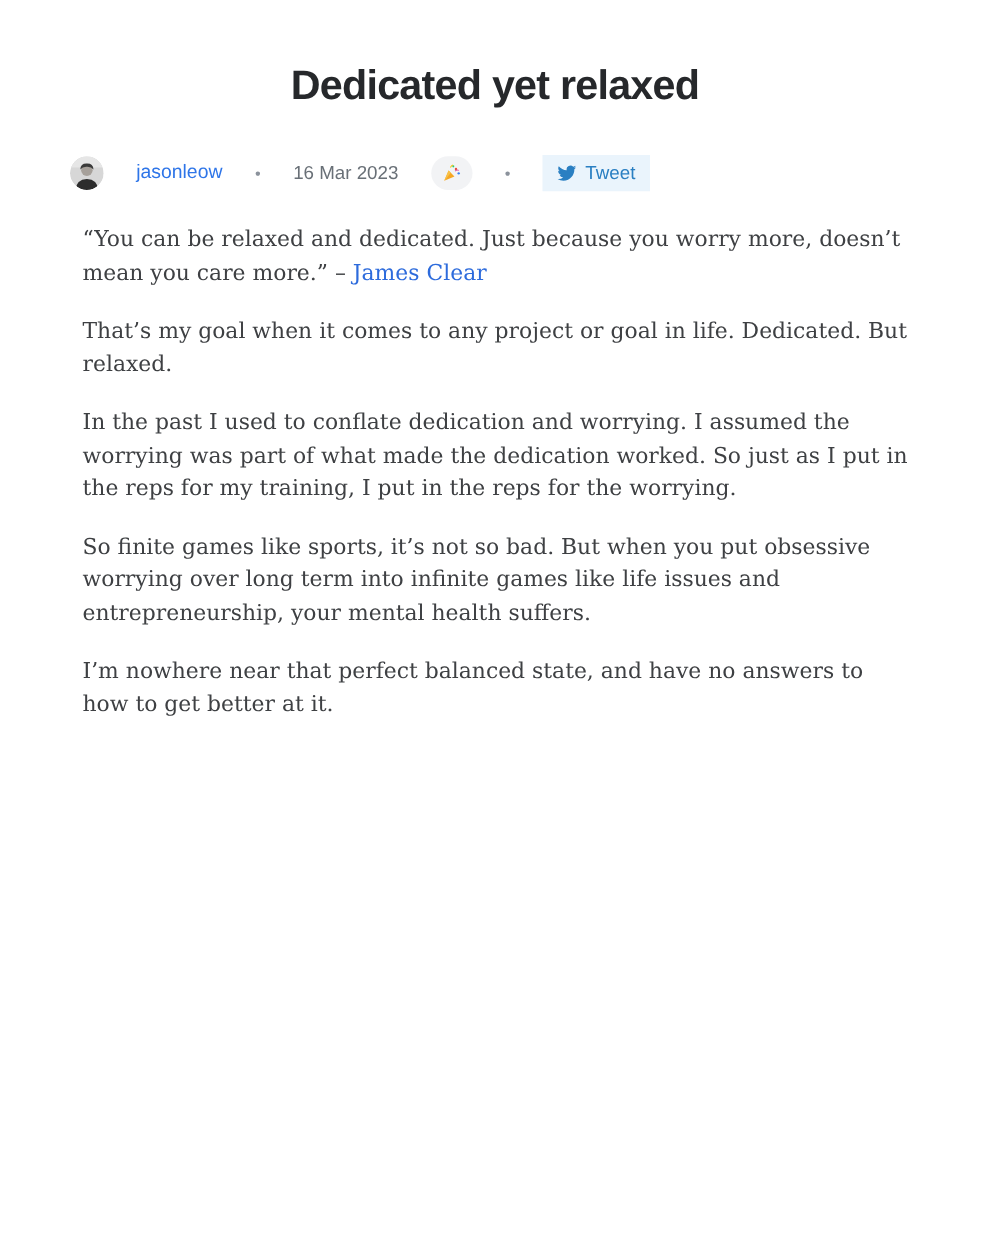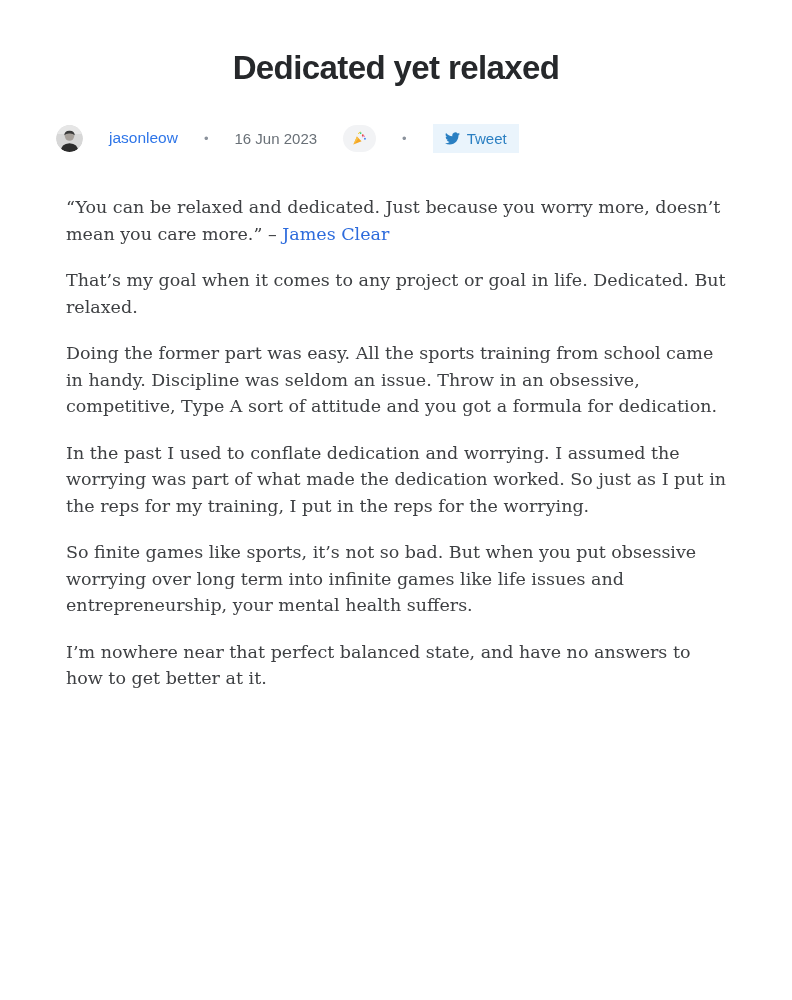--- a/index.html
+++ b/index.html
@@ -89,21 +89,21 @@
     background: #e4fbf3;
     color: #0a9f7d;
     font-size: 14.5px;
     padding: 6px 12px;
     border-radius: 6px;
     white-space: nowrap;
     cursor: pointer;
   }
   
   .article-body {
-    margin-top: 41px;
+    margin-top: 26px;
     margin-left: 10px;
     width: 662px;
     font-family: "DejaVu Serif", "Liberation Serif", serif;
     font-size: 17.5px;
     line-height: 26.5px;
     color: #3e4043;
   }
   .article-body p { margin-bottom: 20px; }
   .article-body a {
     color: #2d6bdc;
@@ -130,21 +130,21 @@
           <rect width="27" height="27" fill="#d7d7d7"></rect>
           <rect width="27" height="9" fill="#e6e6e6"></rect>
           <circle cx="13.5" cy="11.2" r="4.6" fill="#a6a09a"></circle>
           <path d="M8.2 10.5 Q8.5 5.6 13.5 5.8 Q18.5 5.6 18.8 10.5 Q17 8.2 13.5 8.4 Q10 8.2 8.2 10.5 Z" fill="#3a3a3a"></path>
           <path d="M4.5 27 Q5 18.5 13.5 18.2 Q22 18.5 22.5 27 Z" fill="#2c2c2c"></path>
         </g>
       </svg>
     </span>
     <a href="#" class="author-link">jasonleow</a>
     <span class="meta-dot">•</span>
-    <span class="meta-date">16 Jun 2023</span>
+    <span class="meta-date">16 Mar 2023</span>
     <span class="emoji-pill">
       <svg width="15" height="15" viewBox="0 0 16 16">
         <path d="M1.5 14.5 L5.2 5.8 L10.2 10.8 Z" fill="#f5a623"></path>
         <path d="M1.5 14.5 L5.2 5.8 L7.0 7.6 L2.8 13.3 Z" fill="#f8c147"></path>
         <circle cx="11.5" cy="4.5" r="1" fill="#e74c3c"></circle>
         <circle cx="13.8" cy="8.2" r="1" fill="#3b82f6"></circle>
         <circle cx="9.2" cy="2.2" r="0.9" fill="#2ecc71"></circle>
         <path d="M10.8 6.3 q1.5-1.5 3-0.6" stroke="#e056a0" stroke-width="0.9" fill="none"></path>
         <path d="M6.8 3.2 q0.6-1.8 2.2-2.2" stroke="#f1c40f" stroke-width="0.9" fill="none"></path>
       </svg>
@@ -155,19 +155,18 @@
         <path fill="#2a7fc2" d="M23.953 2.57a10 10 0 0 1-2.825.775A4.958 4.958 0 0 0 23.291.622c-.951.555-2.005.959-3.127 1.184A4.92 4.92 0 0 0 11.78 6.288C7.69 6.095 4.067 4.13 1.64 1.162a4.822 4.822 0 0 0-.666 2.475c0 1.71.87 3.213 2.188 4.096a4.904 4.904 0 0 1-2.228-.616v.06a4.923 4.923 0 0 0 3.946 4.827 4.996 4.996 0 0 1-2.212.085 4.936 4.936 0 0 0 4.604 3.417A9.867 9.867 0 0 1 1.17 17.61c-.39 0-.779-.023-1.17-.067a13.995 13.995 0 0 0 7.557 2.209c9.053 0 13.998-7.496 13.998-13.985 0-.21 0-.42-.015-.63a9.935 9.935 0 0 0 2.413-2.567z"></path>
       </svg>
       <span>Tweet</span>
     </button>
   </div>
 
 
   <div class="article-body">
       <p><span>“You can be relaxed and dedicated. Just because you worry more, doesn’t mean you care more.” – </span><a href="#">James Clear</a></p>
       <p><span>That’s my goal when it comes to any project or goal in life. Dedicated. But relaxed.</span></p>
-      <p><span>Doing the former part was easy. All the sports training from school came in handy. Discipline was seldom an issue. Throw in an obsessive, competitive, Type A sort of attitude and you got a formula for dedication.</span></p>
       <p><span>In the past I used to conflate dedication and worrying. I assumed the worrying was part of what made the dedication worked. So just as I put in the reps for my training, I put in the reps for the worrying.</span></p>
       <p><span>So finite games like sports, it’s not so bad. But when you put obsessive worrying over long term into infinite games like life issues and entrepreneurship, your mental health suffers.</span></p>
       <p><span>I’m nowhere near that perfect balanced state, and have no answers to how to get better at it.</span></p>
     </div>
 
 </div>
 
 </body></html>

